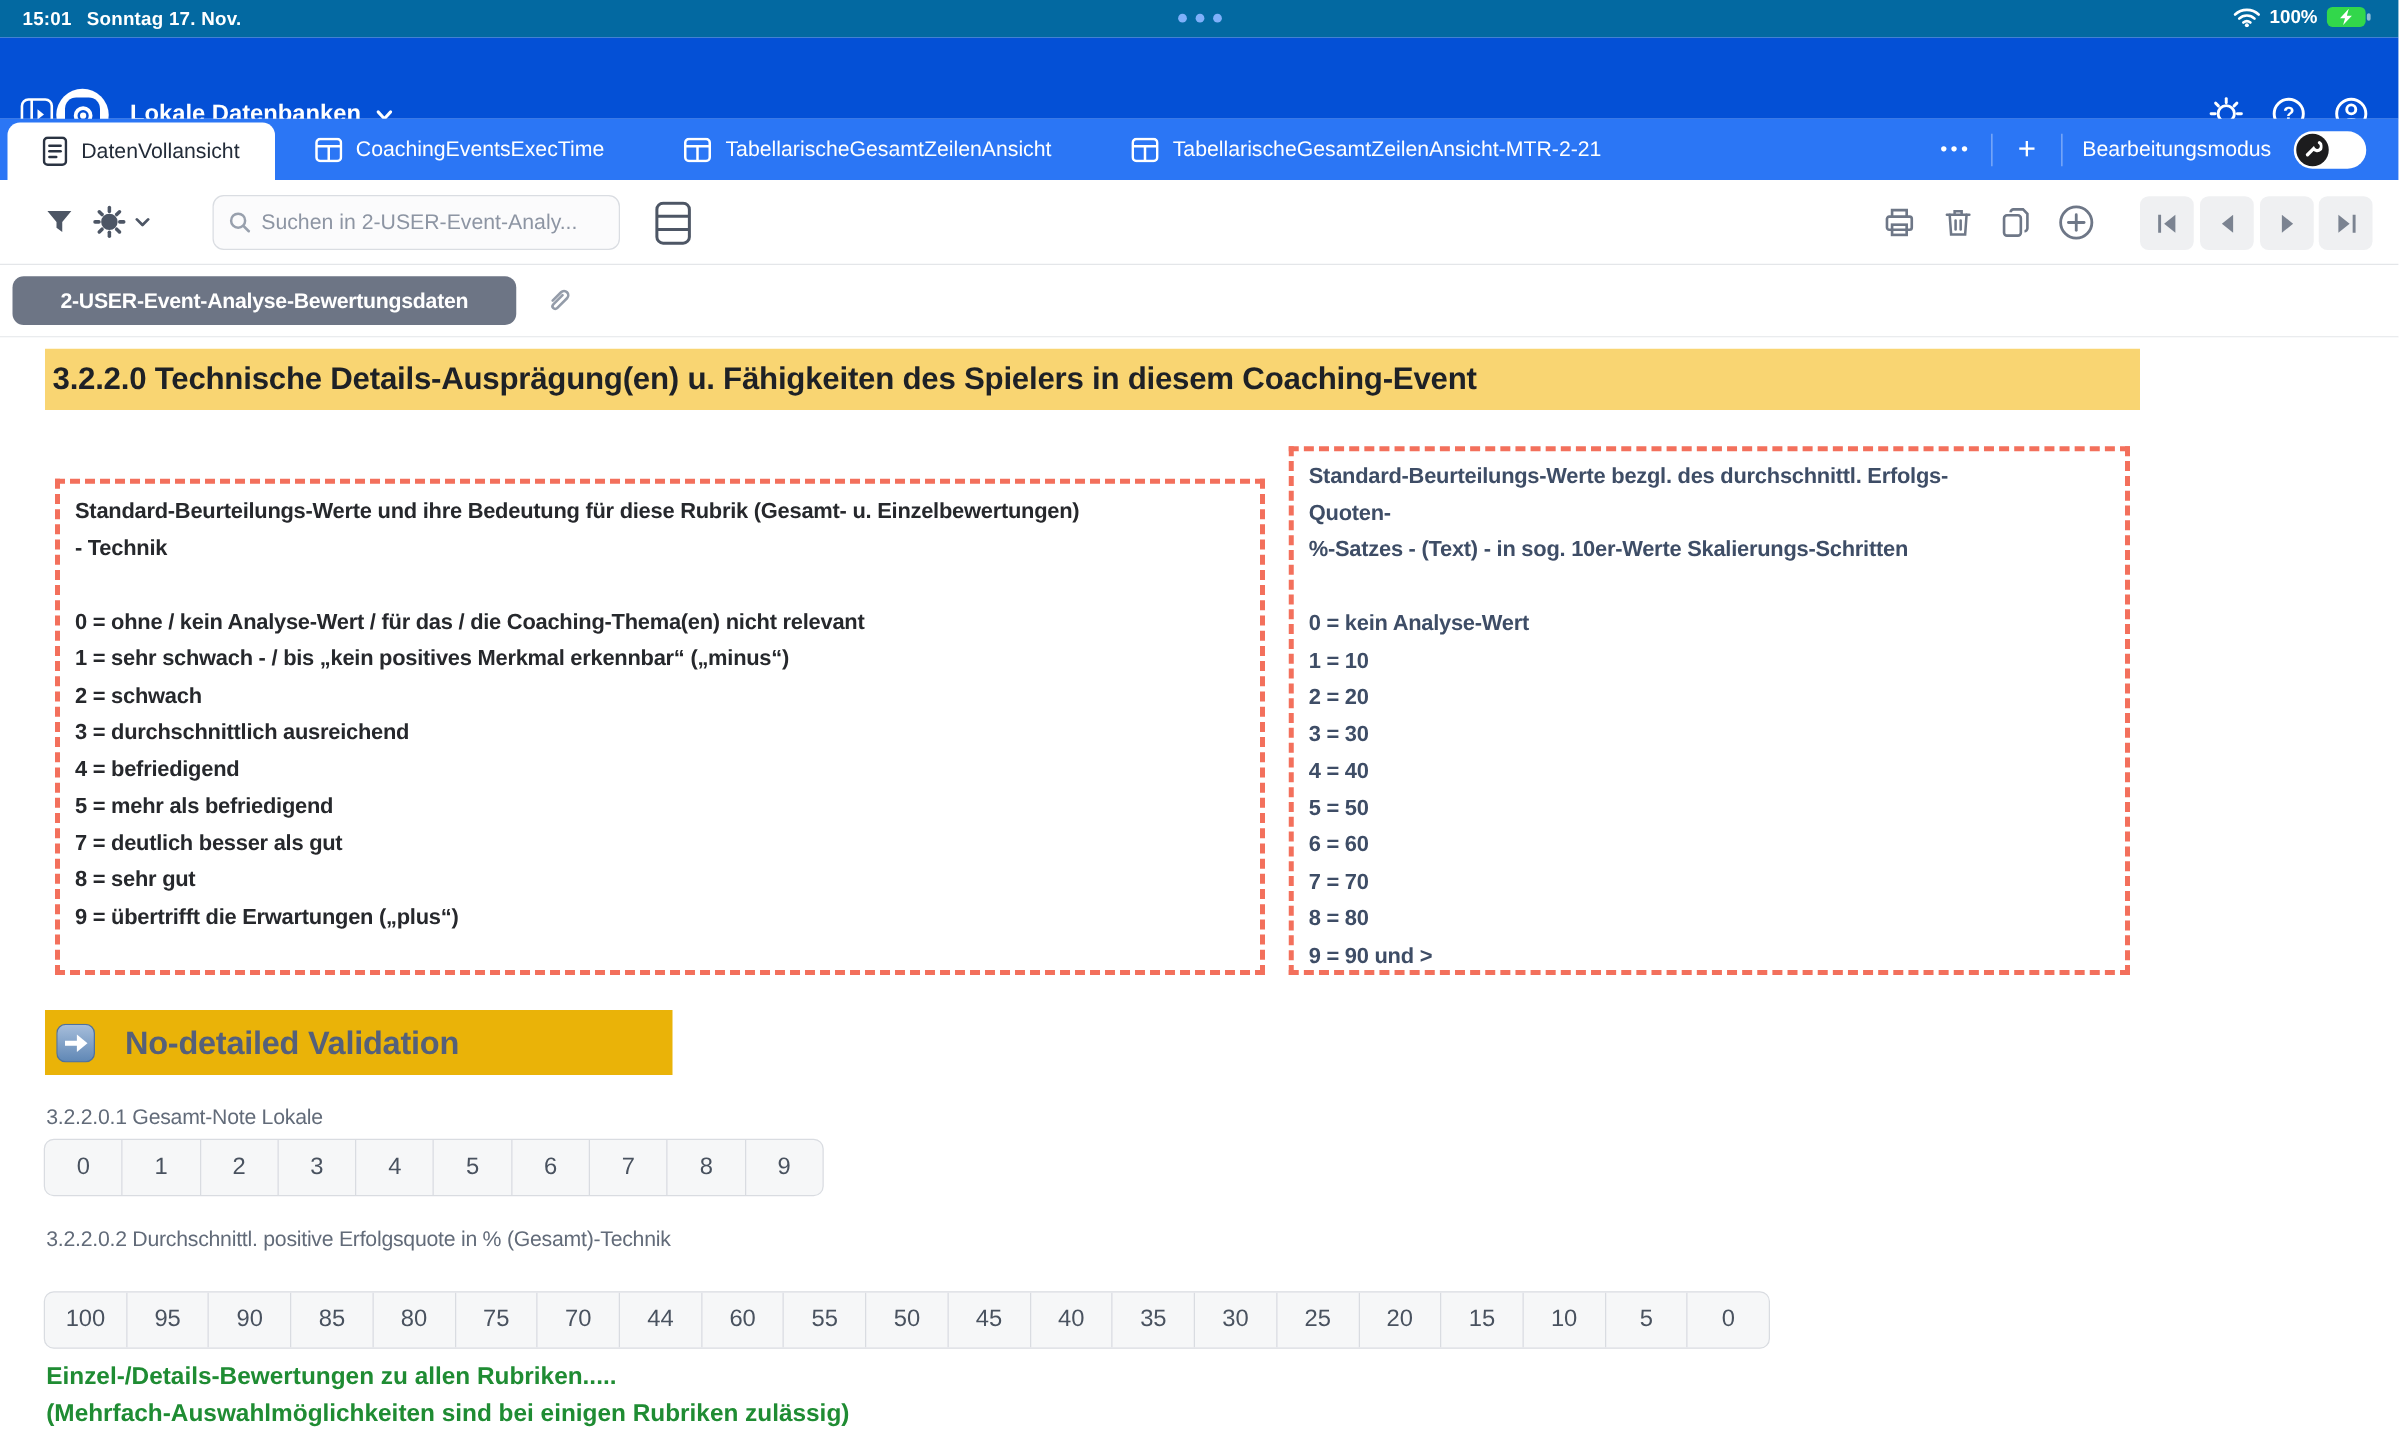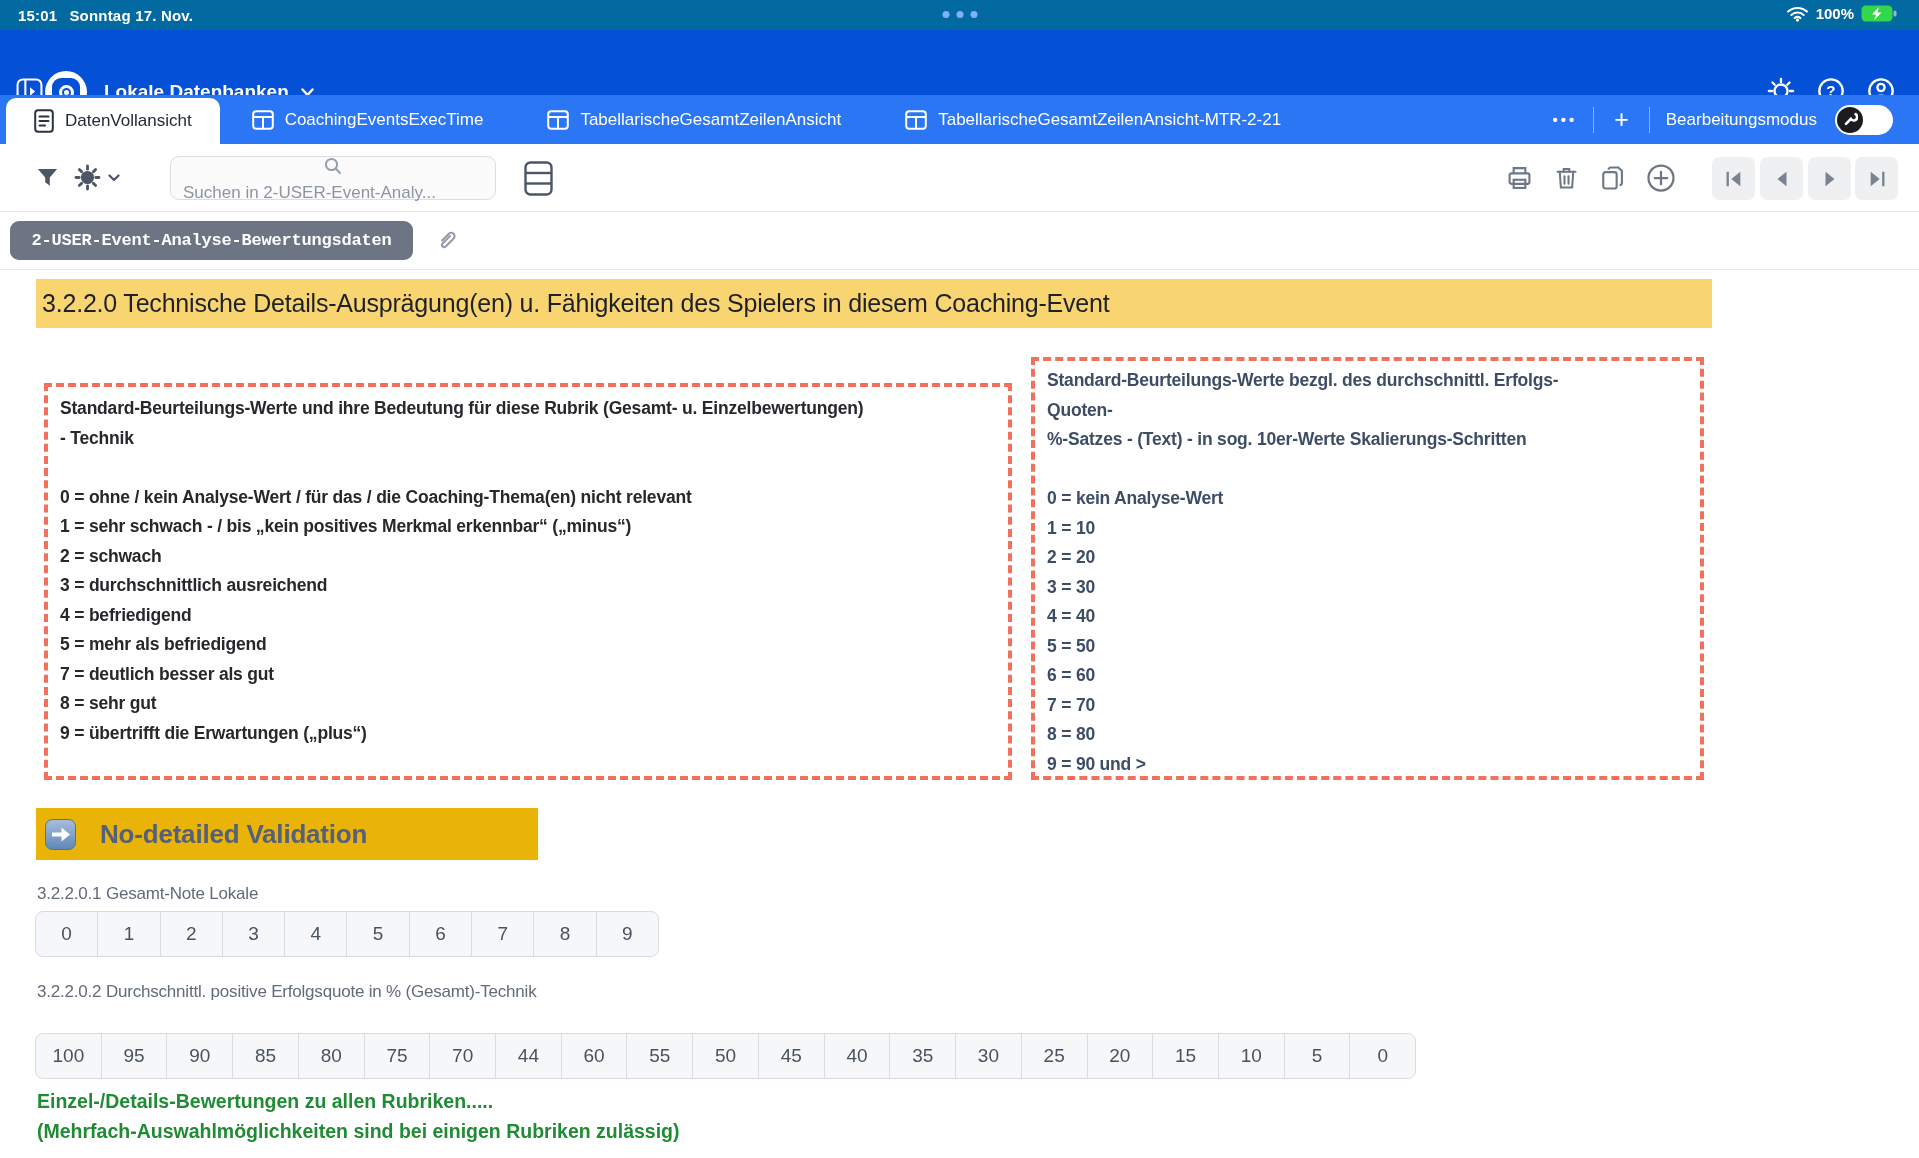--- a/index.html
+++ b/index.html
@@ -35,33 +35,33 @@
   .tb-ellipsis { color:#fff; font-size:15px; font-weight:bold; letter-spacing:3px; padding:0 16px; cursor:pointer; }
   .tb-sep { width:1px; height:26px; background:rgba(255,255,255,.45); }
   .tb-plus { color:#fff; font-size:25px; font-weight:300; padding:0 20px; cursor:pointer; line-height:1; }
   .tb-editmode { color:#fff; font-size:17px; margin:0 18px 0 16px; }
   .tb-toggle { width:58px; height:30px; background:#fff; border-radius:15px; position:relative; margin-right:26px; cursor:pointer; }
   .tb-knob { position:absolute; left:2px; top:2px; width:26px; height:26px; border-radius:50%; background:#1c1c1e; display:flex; align-items:center; justify-content:center; }
 
   
   .toolbar { position:absolute; left:0; top:144px; width:100%; height:68px; background:#fff; border-bottom:1px solid #e4e6e9; }
   .tl-item { position:absolute; cursor:pointer; }
-  .searchbox { position:absolute; left:170px; top:12px; width:326px; height:44px; background:#fbfbfc; border:1px solid #dadde2; border-radius:9px; display:flex; align-items:center; padding:0 12px; gap:8px;flex-direction:column; }
+  .searchbox { position:absolute; left:170px; top:12px; width:326px; height:44px; background:#fbfbfc; border:1px solid #dadde2; border-radius:9px; display:flex; align-items:center; padding:0 12px; gap:8px; }
   .searchbox input { border:none; outline:none; background:transparent; font-size:17px; color:#3c4450; width:100%; font-family:inherit; }
   .searchbox input::placeholder { color:#8d95a3; opacity:1; }
   .navbtn { position:absolute; top:13px; width:43px; height:43px; background:#eff0f2; border-radius:7px; display:flex; align-items:center; justify-content:center; cursor:pointer; }
 
   
   .recordrow { position:absolute; left:0; top:212px; width:100%; height:58px; background:#fff; border-bottom:1px solid #e4e6e9; }
-  .rec-btn { position:absolute; left:10px; top:9px; width:403px; height:39px; background:#6d7585; border-radius:9px; color:#fff; font-size:17px; font-weight:bold; display:flex; align-items:center; justify-content:center; cursor:pointer; letter-spacing:-0.2px;font-family:Liberation Mono, monospace; }
+  .rec-btn { position:absolute; left:10px; top:9px; width:403px; height:39px; background:#6d7585; border-radius:9px; color:#fff; font-size:17px; font-weight:bold; display:flex; align-items:center; justify-content:center; cursor:pointer; letter-spacing:-0.2px; }
   .rec-clip { position:absolute; left:434px; top:15px; width:26px; height:26px; cursor:pointer; }
 
   
   .content { position:absolute; left:0; top:270px; width:100%; height:888px; background:#fff; }
-  .section-header { position:absolute; left:36px; top:9px; width:1676px; height:49px; background:#f9d572; display:flex; align-items:center; padding-left:6px; font-size:25px; font-weight:normal; color:#1e2126; letter-spacing:-0.2px; }
+  .section-header { position:absolute; left:36px; top:9px; width:1676px; height:49px; background:#f9d572; display:flex; align-items:center; padding-left:6px; font-size:25px; font-weight:bold; color:#1e2126; letter-spacing:-0.2px; }
   .dashbox { position:absolute; border:4px dashed #f3705c; font-weight:bold; letter-spacing:-0.2px; }
   .dashbox.left { left:44px; top:113px; width:968px; height:397px; padding:7px 12px 0 12px; color:#26282c; font-size:17.5px; }
   .dashbox.right { left:1031px; top:87px; width:673px; height:423px; padding:5px 12px 0 12px; color:#3e4d66; font-size:17.5px; }
   .box-line { min-height:29.5px; line-height:29.5px; white-space:nowrap; }
   .valid-btn { position:absolute; left:36px; top:538px; width:502px; height:52px; background:#eab308; display:flex; align-items:center; padding-left:9px; gap:24px; cursor:pointer; }
   .valid-ic { width:31px; height:31px; }
   .valid-label { font-size:26px; font-weight:bold; color:#55607a; letter-spacing:-0.2px; }
   .field-label { position:absolute; left:37px; color:#626b79; font-size:17px; letter-spacing:-0.2px; }
   .seg-row { position:absolute; left:35px; height:46px; display:flex; border:1px solid #d9dce1; border-radius:8px; background:#f6f7f8; overflow:hidden; }
   .seg-cell { flex:1; display:flex; align-items:center; justify-content:center; font-size:19px; color:#49525f; cursor:pointer; }

